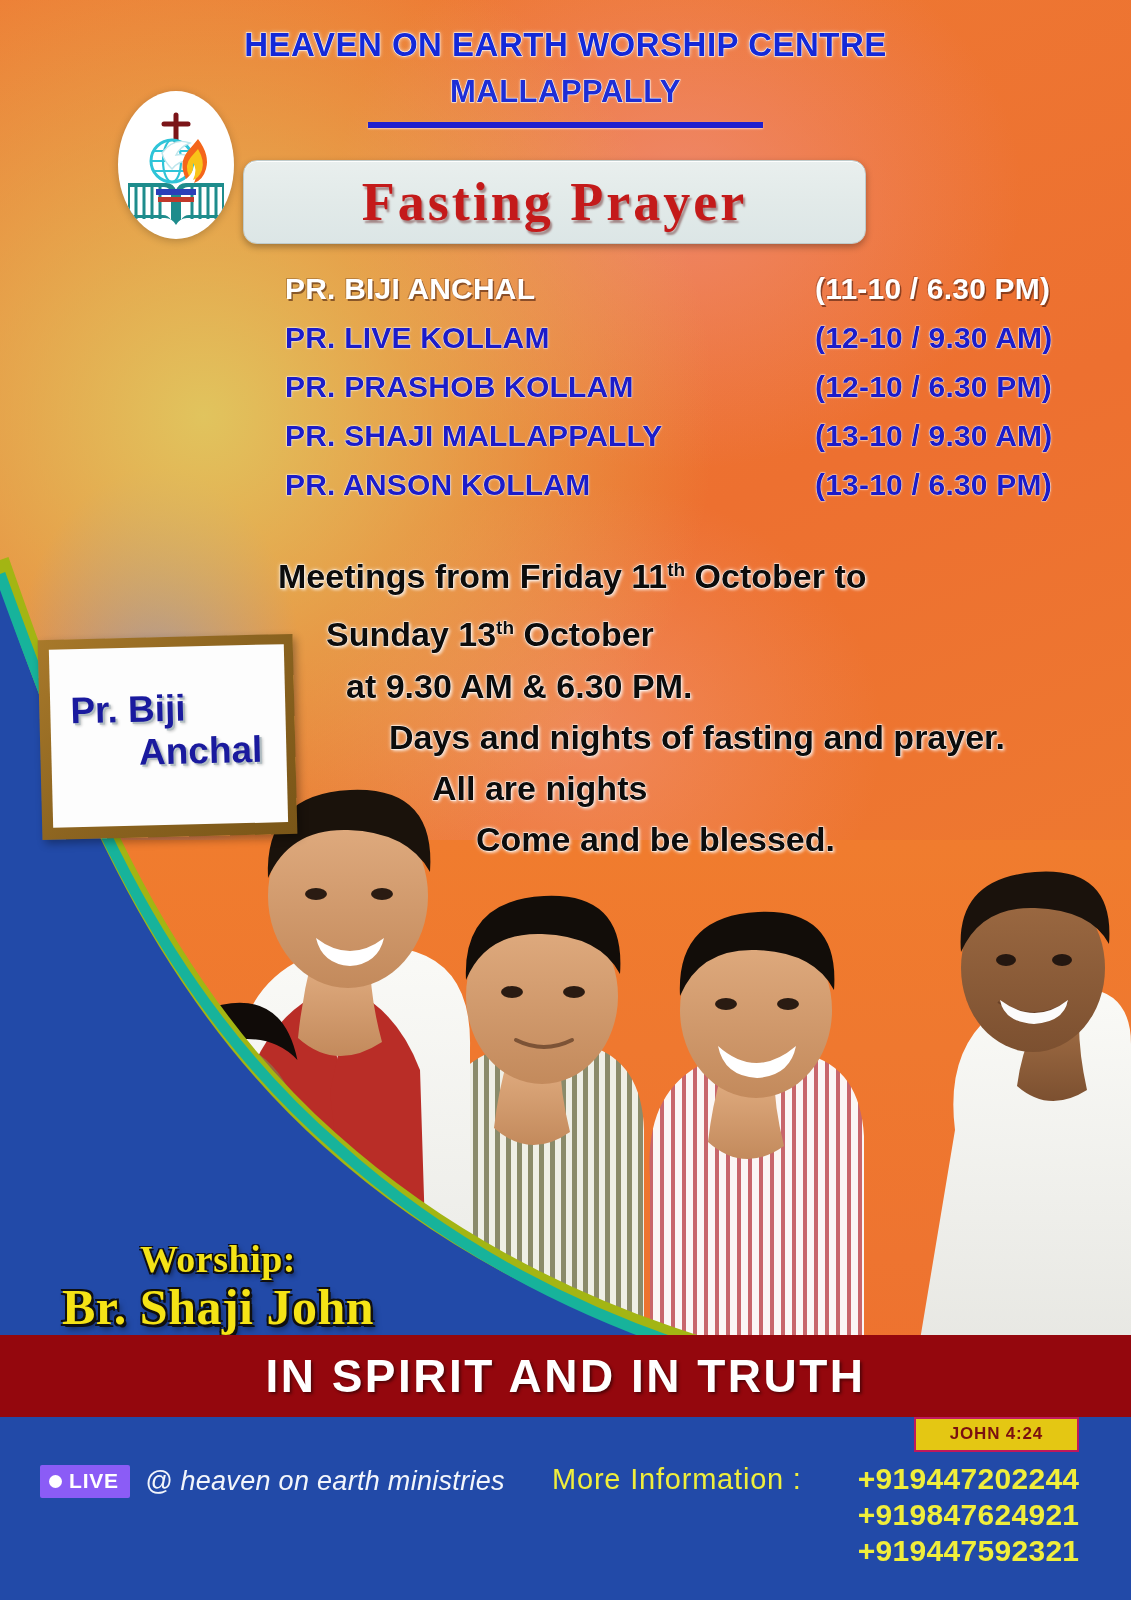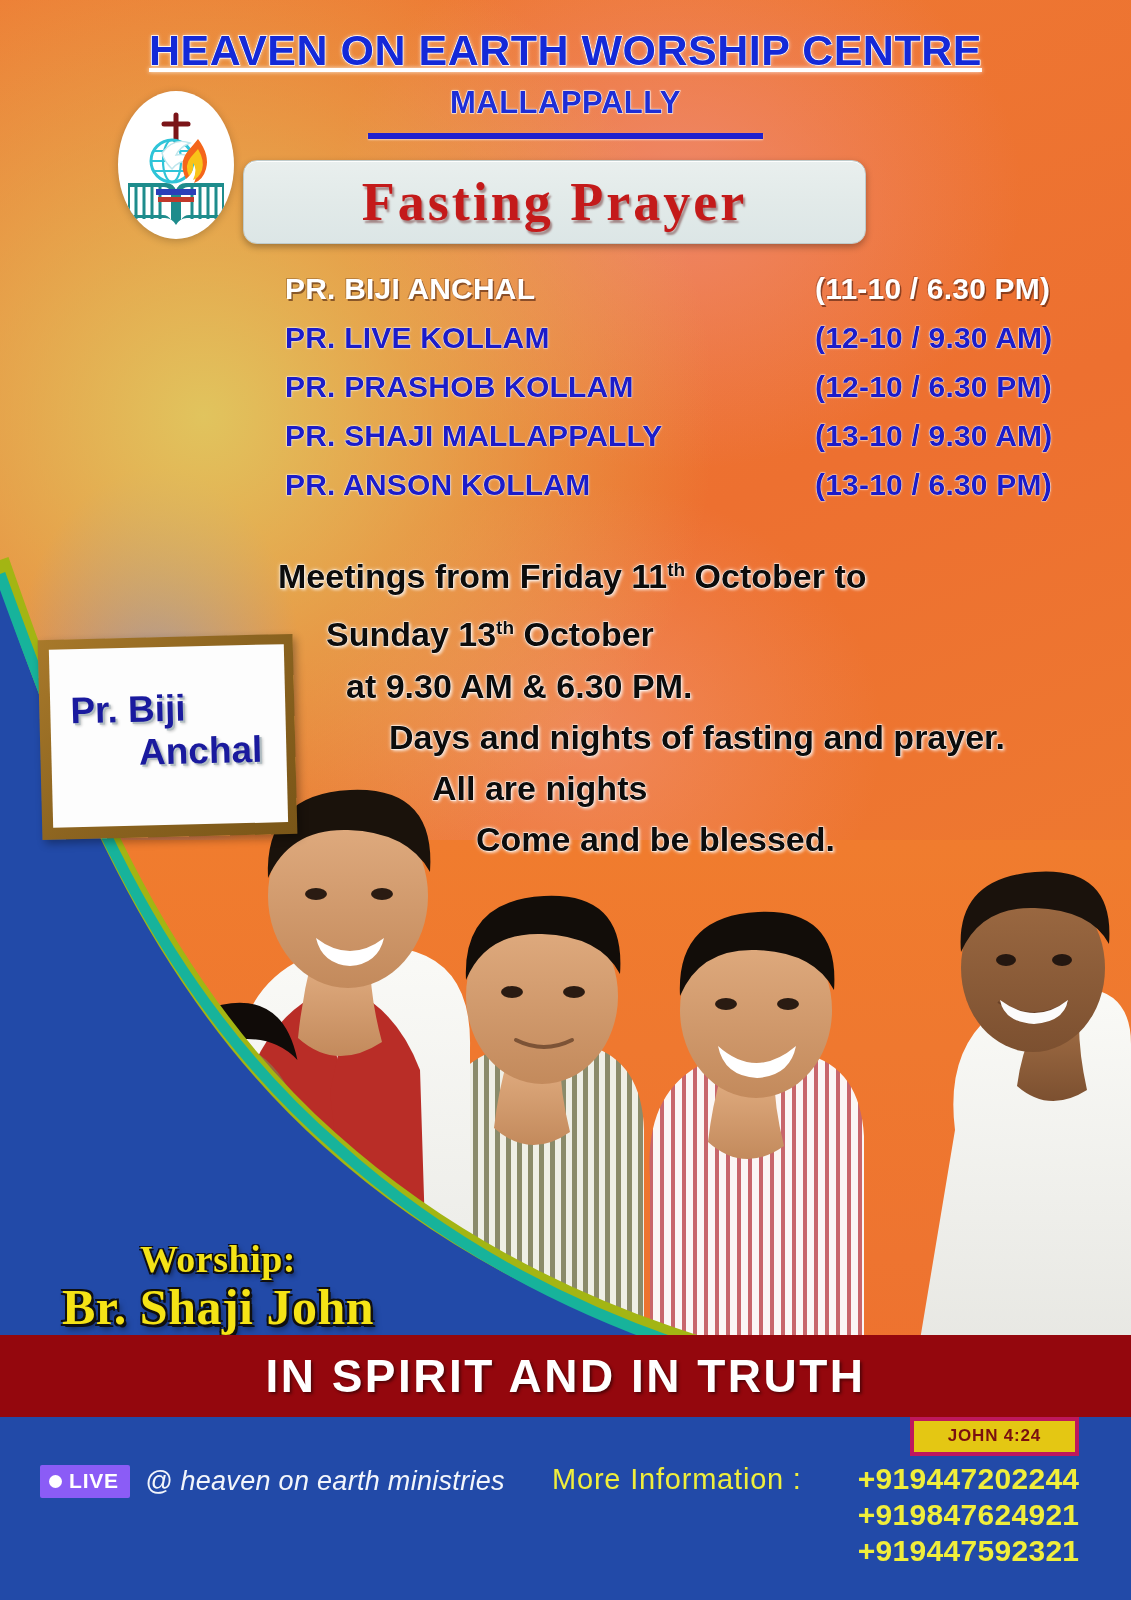--- a/index.html
+++ b/index.html
@@ -32,27 +32,26 @@
   
   .swoosh{
     position:absolute; inset:0;
     pointer-events:none;
   }
 
   
   .header{ position:absolute; left:0; right:0; top:26px; }
   .church-title{
     text-align:center;
-    font-size:43px; font-weight:bold; letter-spacing:0.5px;
+    font-size:33px; font-weight:bold; letter-spacing:0.5px;
     color:#1429D8;
     -webkit-text-stroke:1px #ffffff;
     paint-order:stroke fill;
     text-shadow:0 0 4px rgba(255,255,255,0.85);
     font-family:"Liberation Sans", sans-serif;
-    text-decoration:underline;
   }
   .church-place{
     text-align:center;
     margin-top:10px;
     font-size:31px; font-weight:bold; letter-spacing:0.5px;
     color:#1E2ED6;
     -webkit-text-stroke:1px #ffffff;
     paint-order:stroke fill;
     text-shadow:0 0 3px rgba(255,255,255,0.8);
   }
@@ -193,21 +192,21 @@
     letter-spacing:2.5px;
     text-shadow:2px 2px 3px rgba(0,0,0,0.45);
   }
   .verse-badge{
     position:absolute; right:52px; top:1417px;
     background:#E4C713;
     color:#7A1010;
     font-size:17px; font-weight:bold;
     letter-spacing:0.8px;
     padding:5px 34px 6px;
-    border:4px solid #be185d;
+    border:2px solid #be185d;
   }
 
   
   .footer{
     position:absolute; left:0; right:0; top:1417px; bottom:0;
     background:#224AA8;
   }
   .live-row{
     position:absolute; left:40px; top:48px;
     display:flex; align-items:center; gap:15px;

